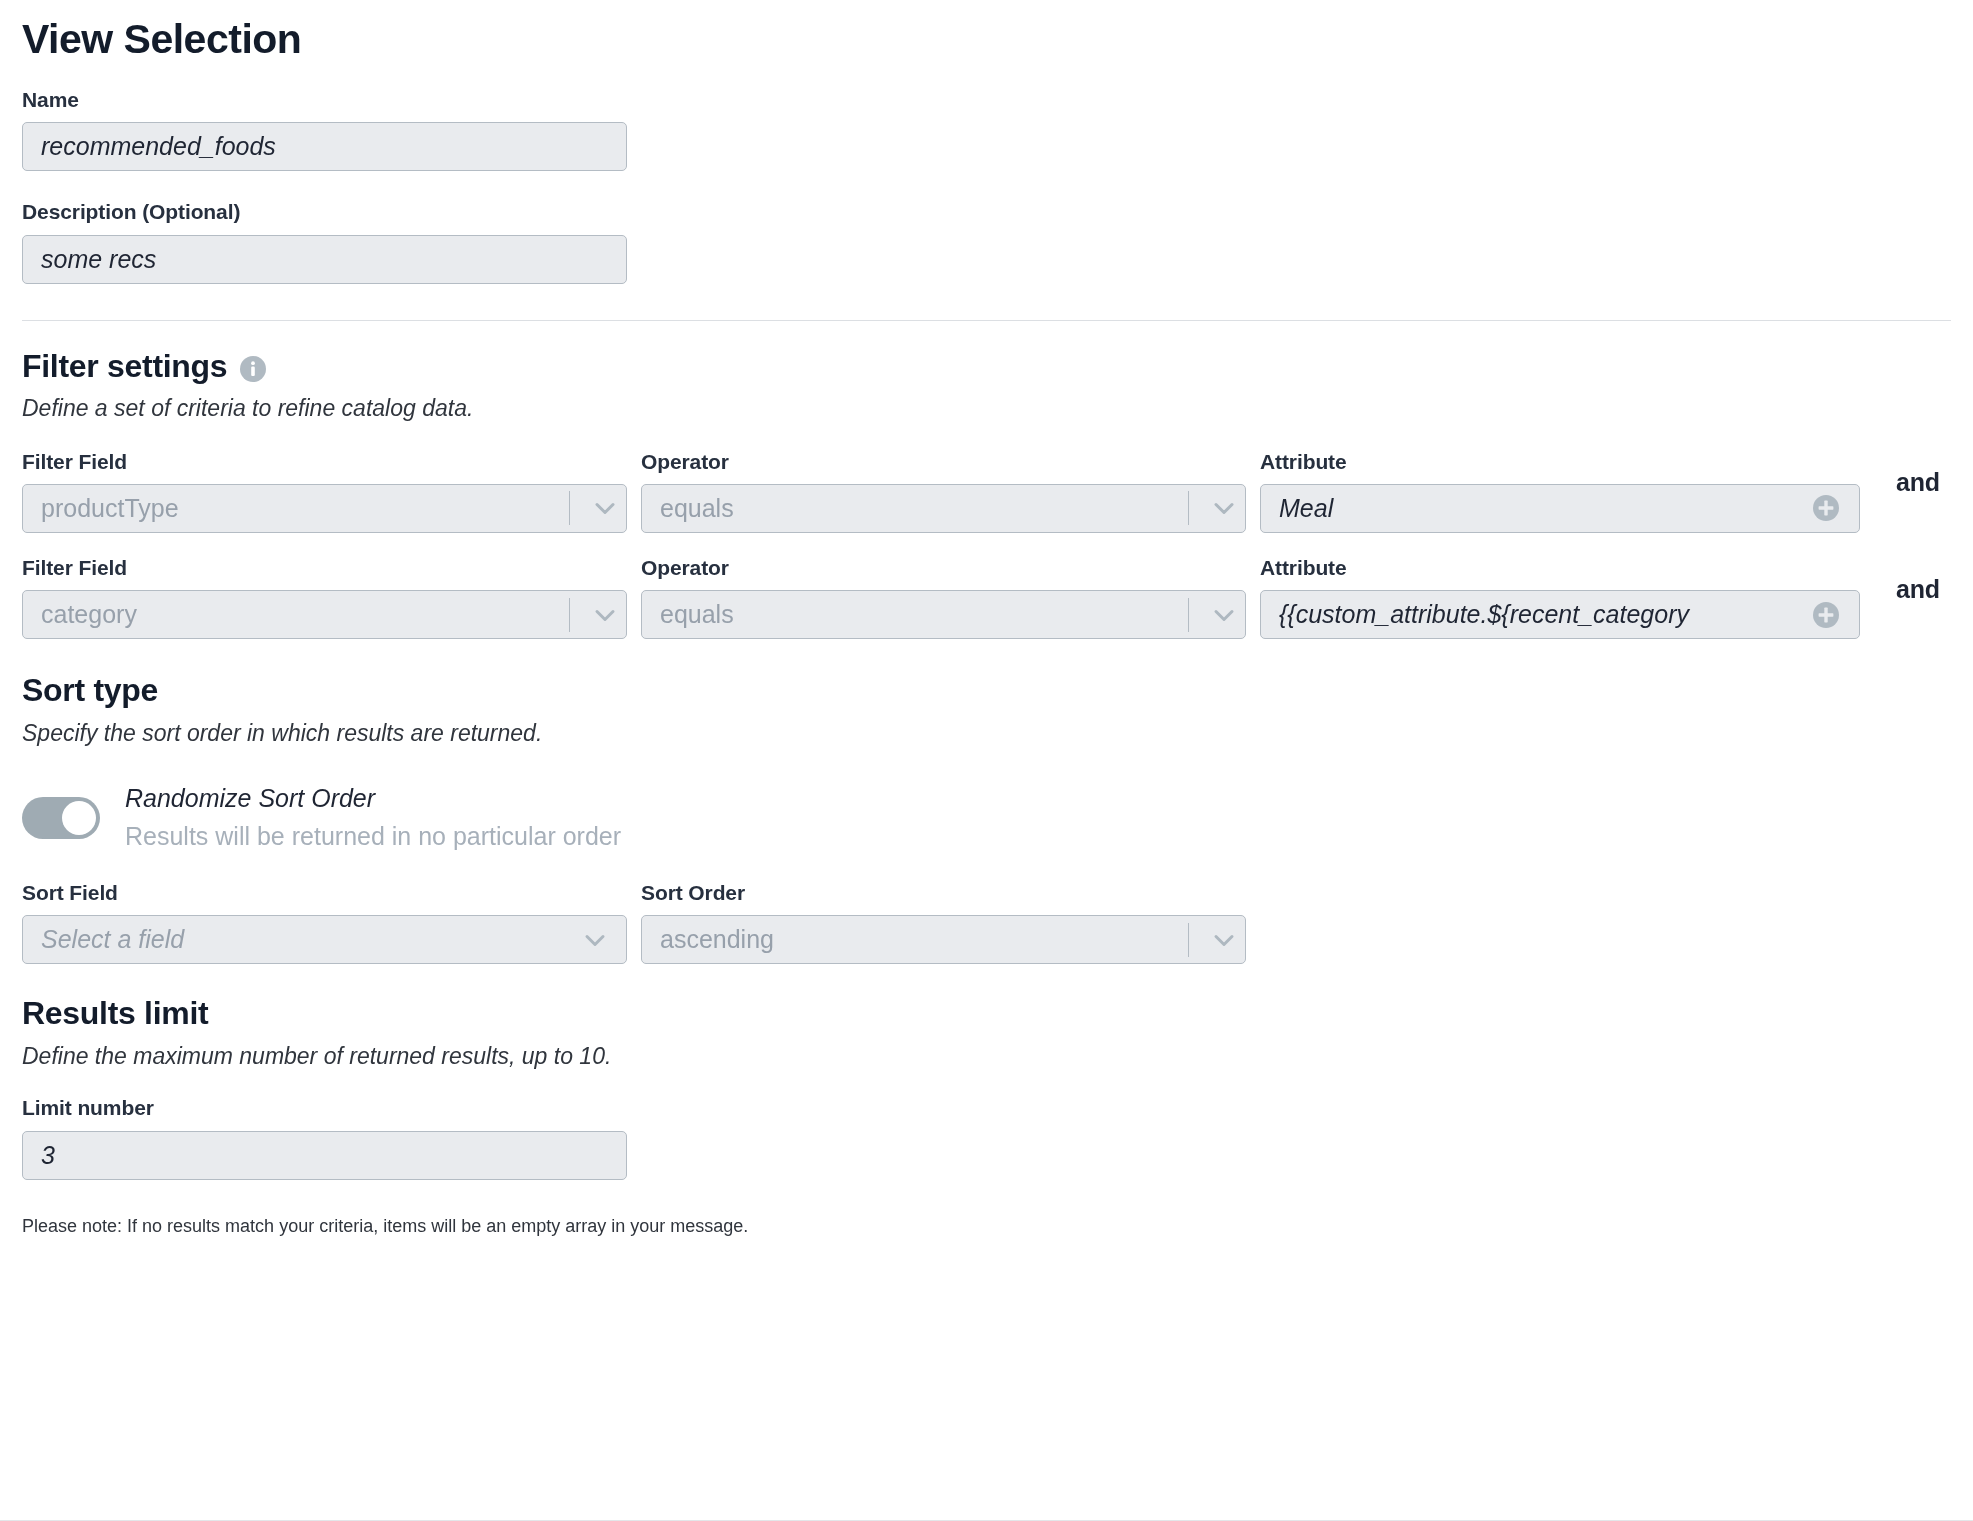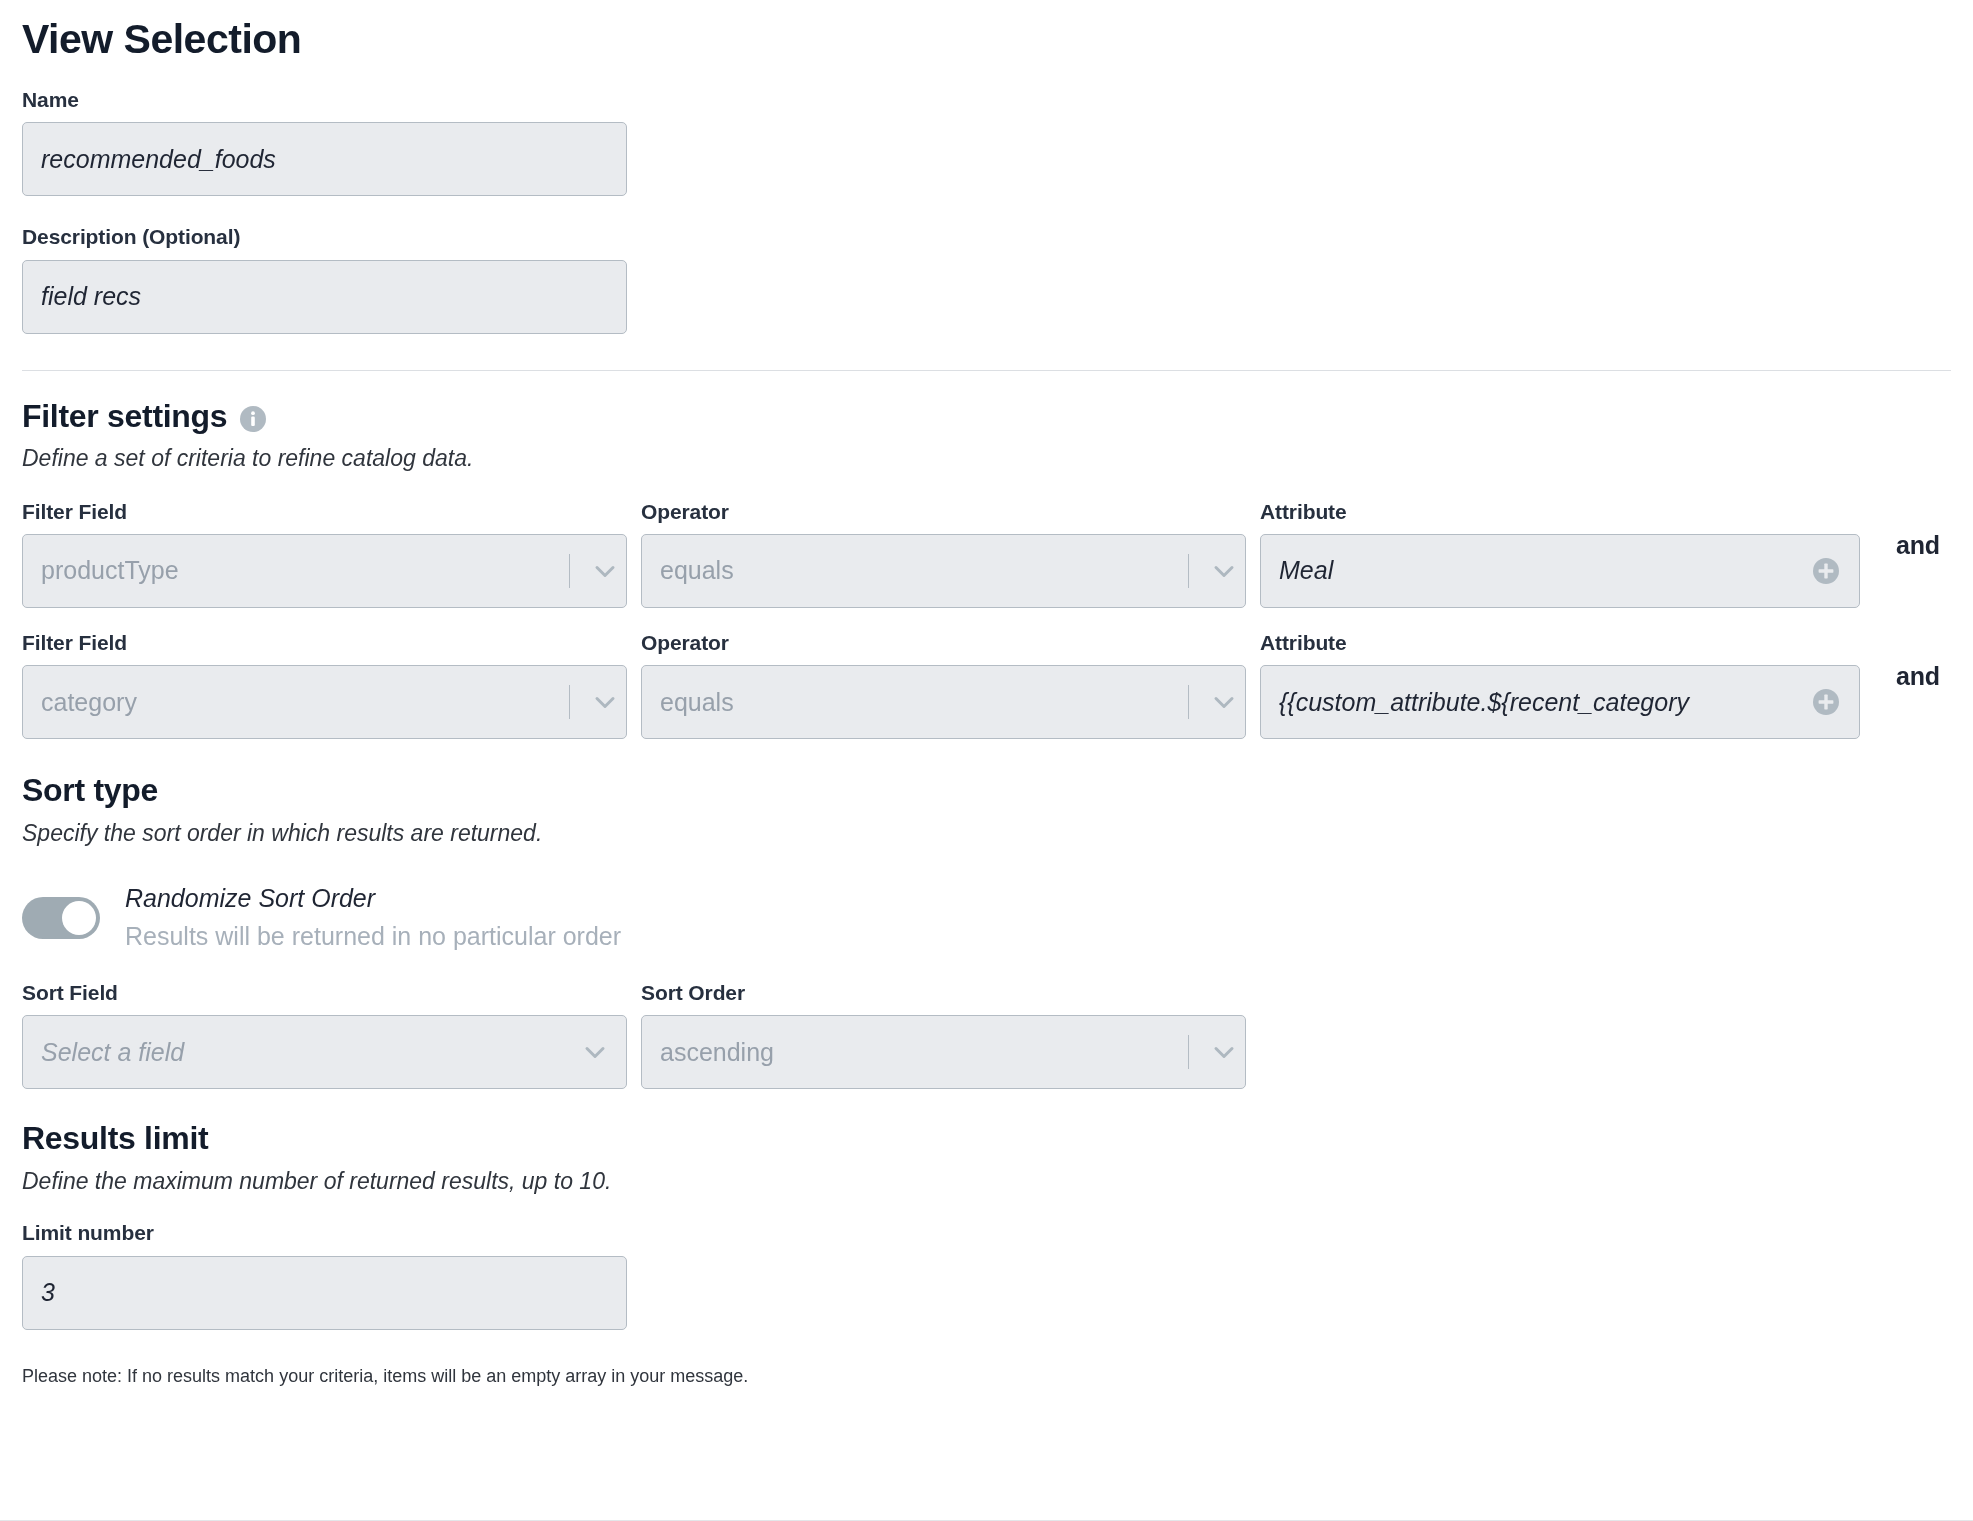--- a/index.html
+++ b/index.html
@@ -58,21 +58,21 @@
     font-weight: bold;
     color: #27303f;
     line-height: 1.2;
     margin-bottom: 10px;
     letter-spacing: -0.1px;
   }
 
   
   .input-box {
     box-sizing: border-box;
-    height: 74px;
+    height: 49px;
     background: #e9ebee;
     border: 1px solid #b4bcc4;
     border-radius: 5px;
     display: flex;
     align-items: center;
     padding: 0 18px;
     font-size: 25px;
   }
   .input-value {
     font-style: italic;
@@ -243,21 +243,21 @@
   <div style="margin-top:24px;">
     <div class="field-label">Name</div>
     <div class="input-box w-narrow">
       <span class="input-value">recommended_foods</span>
     </div>
   </div>
 
   <div style="margin-top:28px;">
     <div class="field-label">Description (Optional)</div>
     <div class="input-box w-narrow">
-      <span class="input-value">field recs</span>
+      <span class="input-value">some recs</span>
     </div>
   </div>
 
   <div class="divider" style="margin-top:36px;"></div>
 
   <div style="margin-top:26px;">
     <div class="section-title">
       <span>Filter settings</span>
       <span class="info-icon">
         <svg width="28" height="28" viewBox="0 0 28 28" aria-hidden="true">

